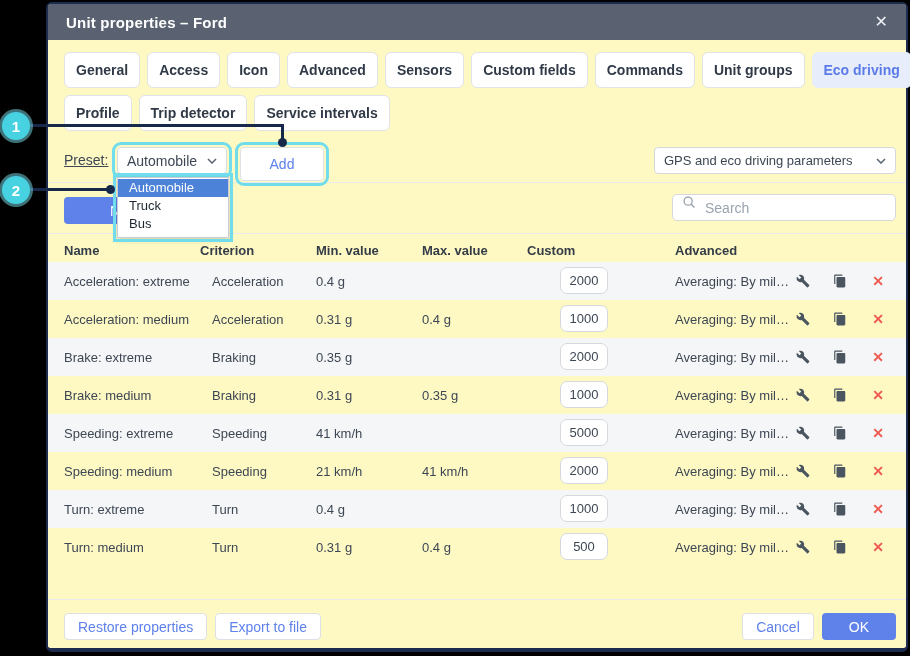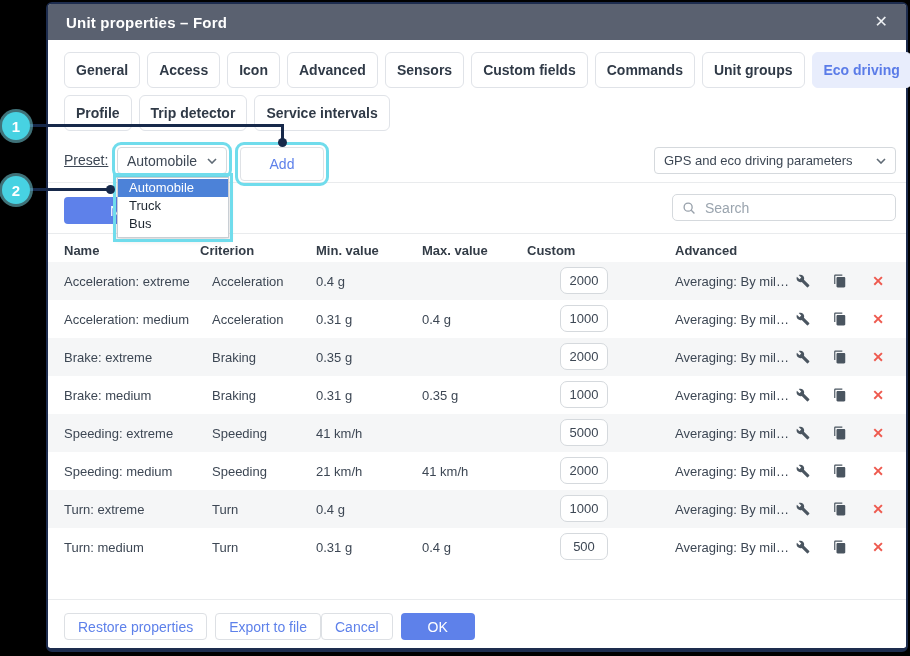--- a/index.html
+++ b/index.html
@@ -1,20 +1,20 @@
 <!DOCTYPE html>
 <html><head>
 <meta charset="utf-8">
 <style>
   html,body{margin:0;padding:0;background:#000;}
   *{box-sizing:border-box;}
   .stage{position:relative;width:910px;height:656px;background:#000;overflow:hidden;
          font-family:"Liberation Sans",sans-serif;}
   .dialog{position:absolute;left:46px;top:2px;width:862px;height:650px;
-          border:2px solid #1d2c4e;border-bottom-width:4px;border-radius:6px;background:#ffffff;}
+          border:2px solid #1d2c4e;border-bottom-width:4px;border-radius:6px;background:#fef9c3;}
   
   .titlebar{height:36px;background:#5a6170;border-radius:3px 3px 0 0;display:flex;
             align-items:center;justify-content:space-between;padding:0 18px;}
   .title{color:#fff;font-size:15px;font-weight:700;letter-spacing:.2px;}
   .close{color:#eef1f4;font-size:16px;line-height:1;cursor:pointer;}
   
   .tabs-wrap{padding:12px 12px 0 16px;}
   .tabs-row{display:flex;gap:7px;}
   .tabs-row + .tabs-row{margin-top:7px;}
   .tab{height:36px;padding:0 11px;background:#fff;border:1px solid #e0e3e8;border-radius:6px;
@@ -37,21 +37,21 @@
   
   .menu{position:absolute;left:69px;top:173px;width:112px;background:#fff;
         border:1px solid #c9ced4;box-shadow:0 2px 6px rgba(0,0,0,.18);
         outline:3px solid #70dcec;outline-offset:1px;z-index:6;padding:1px 0 4px;}
   .menu-item{height:18px;line-height:18px;padding-left:11px;font-size:13px;color:#1d2630;cursor:pointer;}
   .menu-item.selected{background:#4c82d8;color:#fff;}
   
   .new-btn{position:absolute;left:16px;top:193px;width:120px;height:27px;background:#5e81ea;
            border:none;border-radius:4px;color:#fff;font-size:14px;font-family:inherit;cursor:pointer;z-index:1;}
   .search{position:absolute;right:10px;top:190px;width:224px;height:27px;border:1px solid #d5d9dd;
-          border-radius:5px;display:flex;align-items:center;gap:7px;padding:0 9px;background:#fff;}
+          border-radius:5px;display:flex;gap:7px;padding:0 9px;background:#fff;}
   .search input{border:none;outline:none;flex:1;font-size:14px;color:#3d4754;font-family:inherit;min-width:0;}
   .search input::placeholder{color:#9aa4ae;}
   .sep{position:absolute;left:0;right:0;height:1px;background:#e9ebed;}
   .sep1{top:178px;}
   .sep2{top:229px;}
   .sep3{top:595px;}
   
   .th{position:absolute;top:239px;font-size:13px;font-weight:700;color:#333c47;}
   .th1{left:16px}.th2{left:152px}.th3{left:268px}.th4{left:374px}.th5{left:479px}.th6{left:627px}
   .rows{position:absolute;left:0;right:0;top:258px;}
@@ -59,21 +59,21 @@
   .row:nth-child(odd){background:#f5f6f7;}
   .cell{position:absolute;top:50%;transform:translateY(-50%);font-size:13px;color:#3d4754;white-space:nowrap;}
   .c1{left:16px}.c2{left:164px}.c3{left:268px}.c4{left:374px}.c-adv{left:627px}
   .penalty{position:absolute;left:512px;top:5px;width:48px;height:27px;border:1px solid #d5d9dd;
            border-radius:7px;text-align:center;font-family:inherit;font-size:13px;color:#3d4754;background:#fff;}
   .icon-btn{position:absolute;top:50%;transform:translateY(-50%);width:18px;height:18px;display:flex;
             align-items:center;justify-content:center;cursor:pointer;background:none;border:none;padding:0;}
   .i-wrench{left:746px}.i-copy{left:783px}
   .i-del{left:821px;color:#ee5a4f;font-weight:700;font-size:14px;font-family:inherit;}
   
-  .footer{position:absolute;left:16px;right:10px;top:609px;height:27px;display:flex;justify-content:flex-start;}
+  .footer{position:absolute;left:16px;right:10px;top:609px;height:27px;display:flex;justify-content:space-between;}
   .fgroup{display:flex;gap:8px;}
   .btn-outline{height:27px;padding:0 13px;background:#fff;border:1px solid #dde0e4;border-radius:4px;
                color:#5e81ea;font-size:14px;font-family:inherit;cursor:pointer;white-space:nowrap;}
   .btn-primary{height:27px;padding:0 27px;background:#5e81ea;border:none;border-radius:4px;color:#fff;
                font-size:14px;font-family:inherit;cursor:pointer;}
   
   .badge{position:absolute;width:28px;height:28px;border-radius:50%;background:#47d2e2;color:#fff;
          font-size:15px;font-weight:700;display:flex;align-items:center;justify-content:center;
          z-index:30;box-shadow:0 0 0 3px rgba(125,226,240,.5);}
   .b1{left:2px;top:112px}.b2{left:2px;top:176px}

